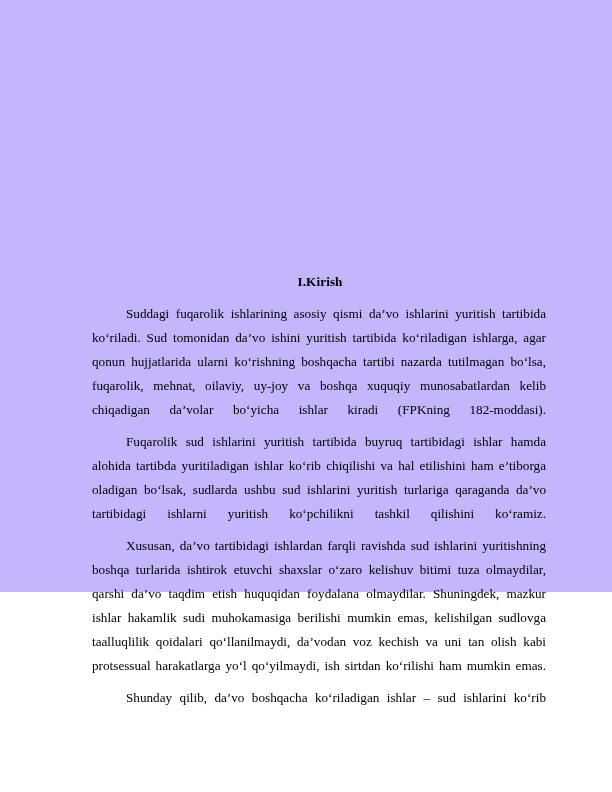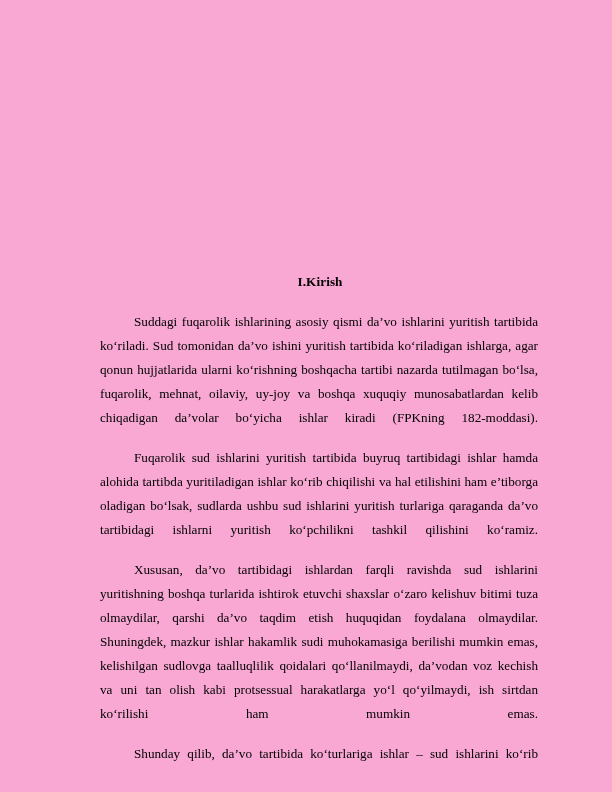--- a/index.html
+++ b/index.html
@@ -13,22 +13,22 @@
     overflow: hidden;
     font-family: "Liberation Serif", "DejaVu Serif", serif;
     color: #000000;
     position: relative;
   }
   .page {
     position: absolute;
     left: 0;
     top: 0;
     width: 612px;
-    height: 792px;
-    background: #f9a8d4;
+    height: 592px;
+    background: #c4b5fd;
   }
   .content {
     position: absolute;
     left: 84px;
     top: 270px;
     width: 470px;
   }
   .doc-heading {
     font-size: 13.2px;
     font-weight: bold;
@@ -36,21 +36,21 @@
     line-height: 24px;
     margin: 0 0 0 0;
     letter-spacing: 0.1px;
     padding-left: 2px;
   }
   .para {
     font-size: 13.2px;
     line-height: 24px;
     text-align: justify;
     text-align-last: justify;
-    margin: 16px;
+    margin: 8px;
     text-indent: 34px;
     word-spacing: 0.2px;
     hyphens: none;
   }
   
   .para.last-left {
     text-align-last: justify;
   }
 </style>
 </head>
@@ -61,16 +61,16 @@
 
     <div class="doc-heading">I.Kirish</div>
 
     <p class="para">Suddagi fuqarolik ishlarining asosiy qismi da’vo ishlarini yuritish  tartibida ko‘riladi. Sud tomonidan da’vo ishini yuritish tartibida ko‘riladigan ishlarga, agar qonun hujjatlarida ularni ko‘rishning boshqacha tartibi nazarda tutilmagan bo‘lsa, fuqarolik, mehnat, oilaviy, uy-joy va boshqa xuquqiy munosabatlardan kelib chiqadigan da’volar bo‘yicha ishlar kiradi (FPKning 182-moddasi).</p>
 
     <p class="para">Fuqarolik sud ishlarini yuritish tartibida buyruq tartibidagi ishlar hamda alohida tartibda yuritiladigan ishlar ko‘rib chiqilishi va hal etilishini ham e’tiborga oladigan bo‘lsak, sudlarda ushbu sud ishlarini yuritish turlariga qaraganda da’vo tartibidagi ishlarni yuritish ko‘pchilikni tashkil qilishini ko‘ramiz.</p>
 
 
     <p class="para">Xususan, da’vo tartibidagi ishlardan farqli ravishda sud ishlarini yuritishning boshqa turlarida ishtirok etuvchi shaxslar o‘zaro kelishuv bitimi tuza olmaydilar, qarshi da’vo taqdim etish huquqidan foydalana olmaydilar. Shuningdek, mazkur ishlar hakamlik sudi muhokamasiga berilishi mumkin emas, kelishilgan sudlovga taalluqlilik qoidalari qo‘llanilmaydi, da’vodan voz kechish va uni tan olish kabi protsessual harakatlarga yo‘l qo‘yilmaydi, ish sirtdan ko‘rilishi ham mumkin emas.</p>
 
-    <p class="para last-left">Shunday qilib, da’vo tartibida ko‘turlariga ishlar – sud ishlarini ko‘rib</p>
+    <p class="para last-left">Shunday qilib, da’vo boshqacha ko‘riladigan ishlar – sud ishlarini ko‘rib</p>
 
   </div>
 </div>
 
 </body></html>

